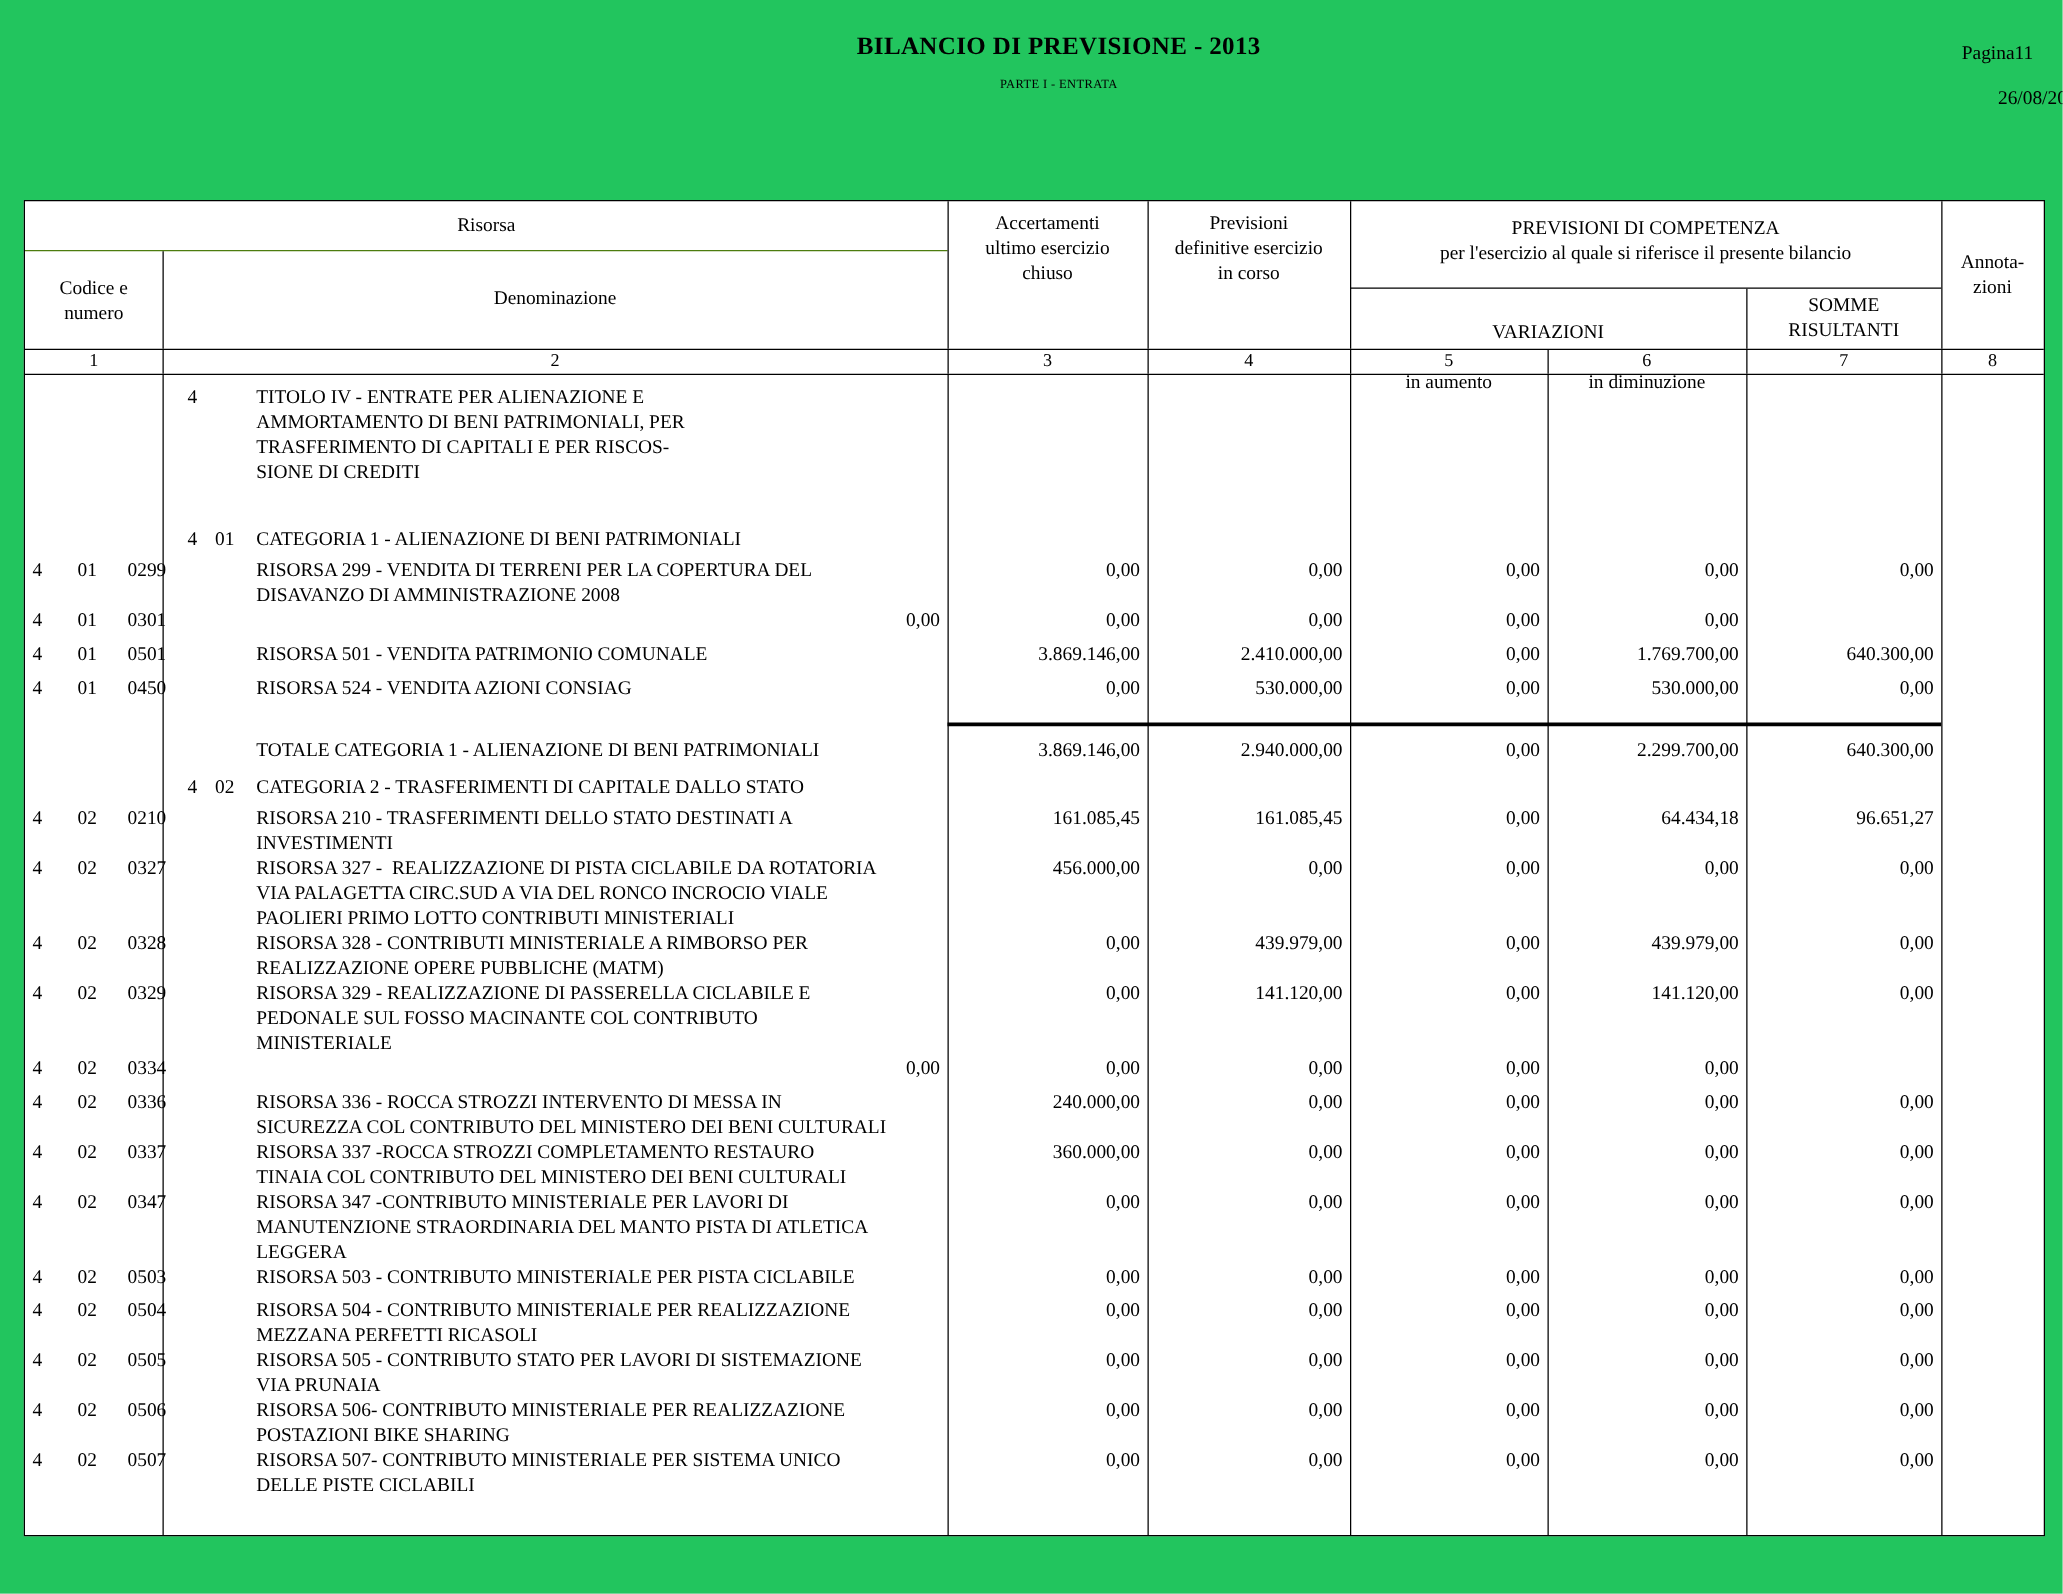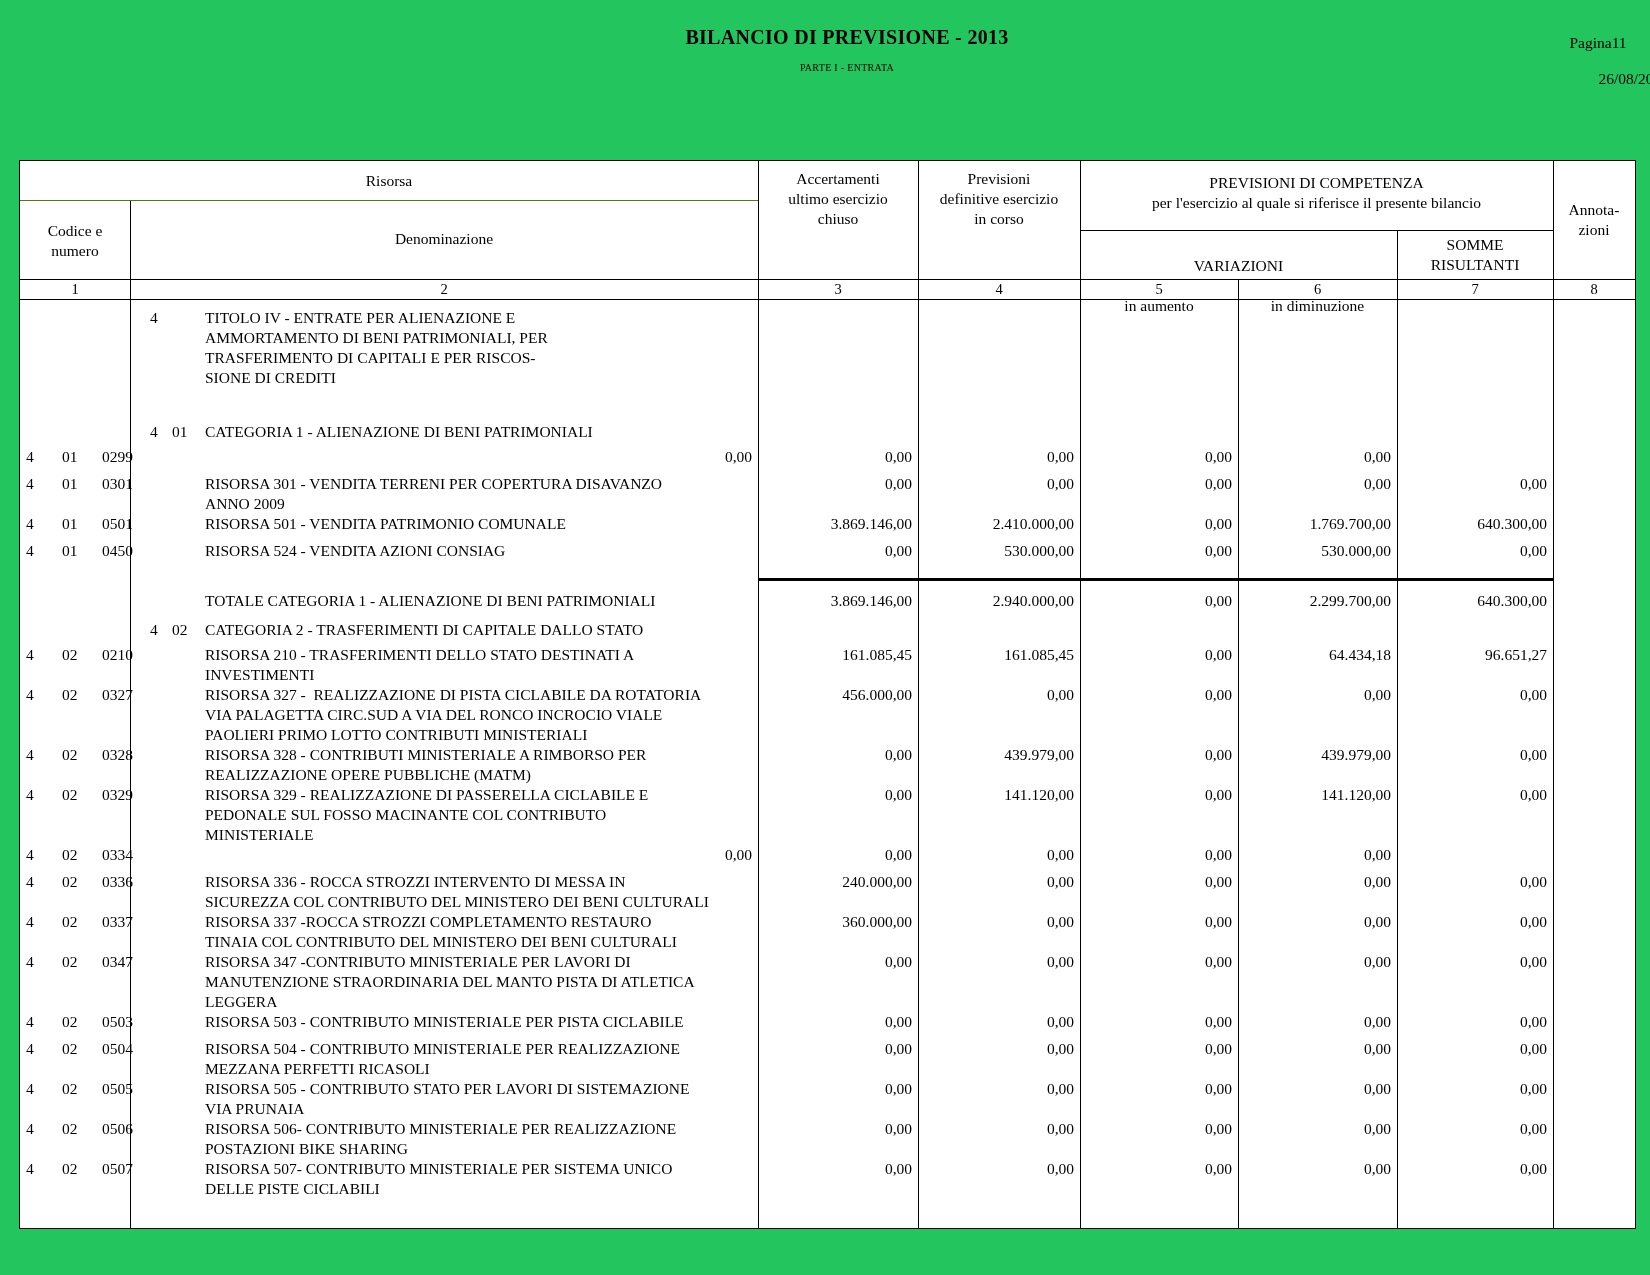--- a/index.html
+++ b/index.html
@@ -154,38 +154,38 @@
     <div class="val"></div>
     <div class="val"></div>
     <div class="anno"></div>
   </div>
         <div class="row risorsa">
     <div class="codice">
       <span class="k1">4</span>
       <span class="k2">01</span>
       <span class="k3">0299</span>
     </div>
+    <div class="den">
+      <span class="p1"></span>
+      <span class="p2"></span>
+      <div class="dt">RISORSA 299 - VENDITA DI TERRENI PER LA COPERTURA DEL
+DISAVANZO DI AMMINISTRAZIONE 2008</div>
+    </div>
     <div class="val">0,00</div>
     <div class="val">0,00</div>
     <div class="val">0,00</div>
     <div class="val">0,00</div>
     <div class="val">0,00</div>
     <div class="anno"></div>
   </div>
         <div class="row risorsa">
     <div class="codice">
       <span class="k1">4</span>
       <span class="k2">01</span>
       <span class="k3">0301</span>
-    </div>
-    <div class="den">
-      <span class="p1"></span>
-      <span class="p2"></span>
-      <div class="dt">RISORSA 301 - VENDITA TERRENI PER COPERTURA DISAVANZO
-ANNO 2009</div>
     </div>
     <div class="val">0,00</div>
     <div class="val">0,00</div>
     <div class="val">0,00</div>
     <div class="val">0,00</div>
     <div class="val">0,00</div>
     <div class="anno"></div>
   </div>
         <div class="row risorsa">
     <div class="codice">

